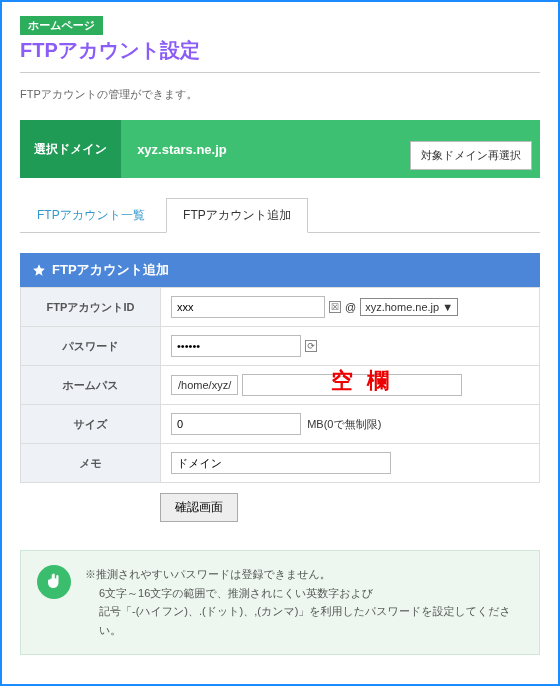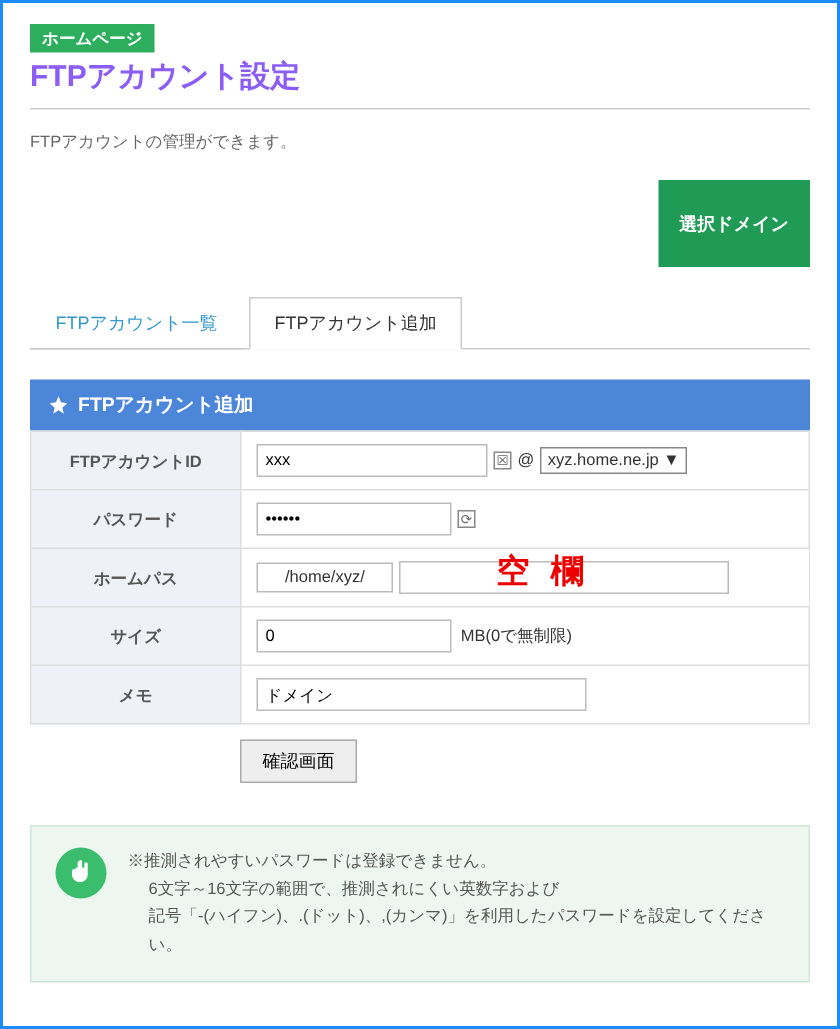--- a/index.html
+++ b/index.html
@@ -17,21 +17,21 @@
 .tab.active { background: #fff; color: #333; position: relative; z-index: 1; margin-bottom: -1px; border-bottom: 1px solid #fff; }
 .section-header { background: #4b86d8; color: #fff; padding: 8px 12px; font-size: 13px; font-weight: bold; display: flex; align-items: center; gap: 6px; }
 .star-icon { width: 14px; height: 14px; }
 .form-table { width: 100%; border-collapse: collapse; }
 .form-table td { border: 1px solid #ddd; padding: 8px 10px; font-size: 11px; }
 .form-table td.label { background: #eef1f6; text-align: center; width: 140px; color: #555; font-weight: bold; }
 .form-table td.field { background: #fff; }
 .form-table input[type=text], .form-table input[type=password] { border: 1px solid #bbb; padding: 3px 5px; font-size: 11px; height: 22px; }
 .id-input { width: 154px; }
 .homepath-wrap { display: flex; align-items: center; gap: 4px; }
-.homepath-prefix { border: 1px solid #bbb; padding: 3px 18px; background: #fff; font-size: 11px; }
+.homepath-prefix { border: 1px solid #bbb; padding: 3px 6px; background: #fff; font-size: 11px; }
 .homepath-input { width: 220px; }
 .blank-overlay { position: absolute; color: #e00; font-size: 22px; font-weight: bold; letter-spacing: 4px; pointer-events: none; }
 .size-input { width: 130px; }
 .memo-input { width: 220px; }
 .btn { border: 1px solid #aaa; background: #eee; padding: 5px 14px; font-size: 12px; cursor: pointer; }
 .btn-row { margin-top: 10px; margin-left: 140px; }
 .pw-input { width: 130px; }
 .domain-suffix-row { display: inline-flex; align-items: center; gap: 4px; }
 .mini-icon { width: 12px; height: 12px; border: 1px solid #888; display: inline-block; font-size: 9px; text-align: center; line-height: 10px; color: #666; }
 .domain-select { border: 1px solid #888; padding: 2px 4px; font-size: 11px; background: #fff; }
@@ -46,20 +46,24 @@
 <body>
 
 
 
 <div class="badge">ホームページ</div>
 <h1>FTPアカウント設定</h1>
 <div class="desc">FTPアカウントの管理ができます。</div>
 
 <div class="domain-row">
   <div class="domain-label">選択ドメイン</div>
+  <div class="domain-value">
+    <span>xyz.stars.ne.jp</span>
+    <button class="domain-reselect">対象ドメイン再選択</button>
+  </div>
 </div>
 
 <div class="tabs">
   <div class="tab inactive">FTPアカウント一覧</div>
   <div class="tab active">FTPアカウント追加</div>
 </div>
 
 <div class="section-header">
   <svg class="star-icon" viewBox="0 0 24 24" fill="#fff">
       <path d="M12 2l2.9 6.9L22 10l-5.5 5 1.6 7L12 18l-6.1 4 1.6-7L2 10l7.1-1.1z"></path>

